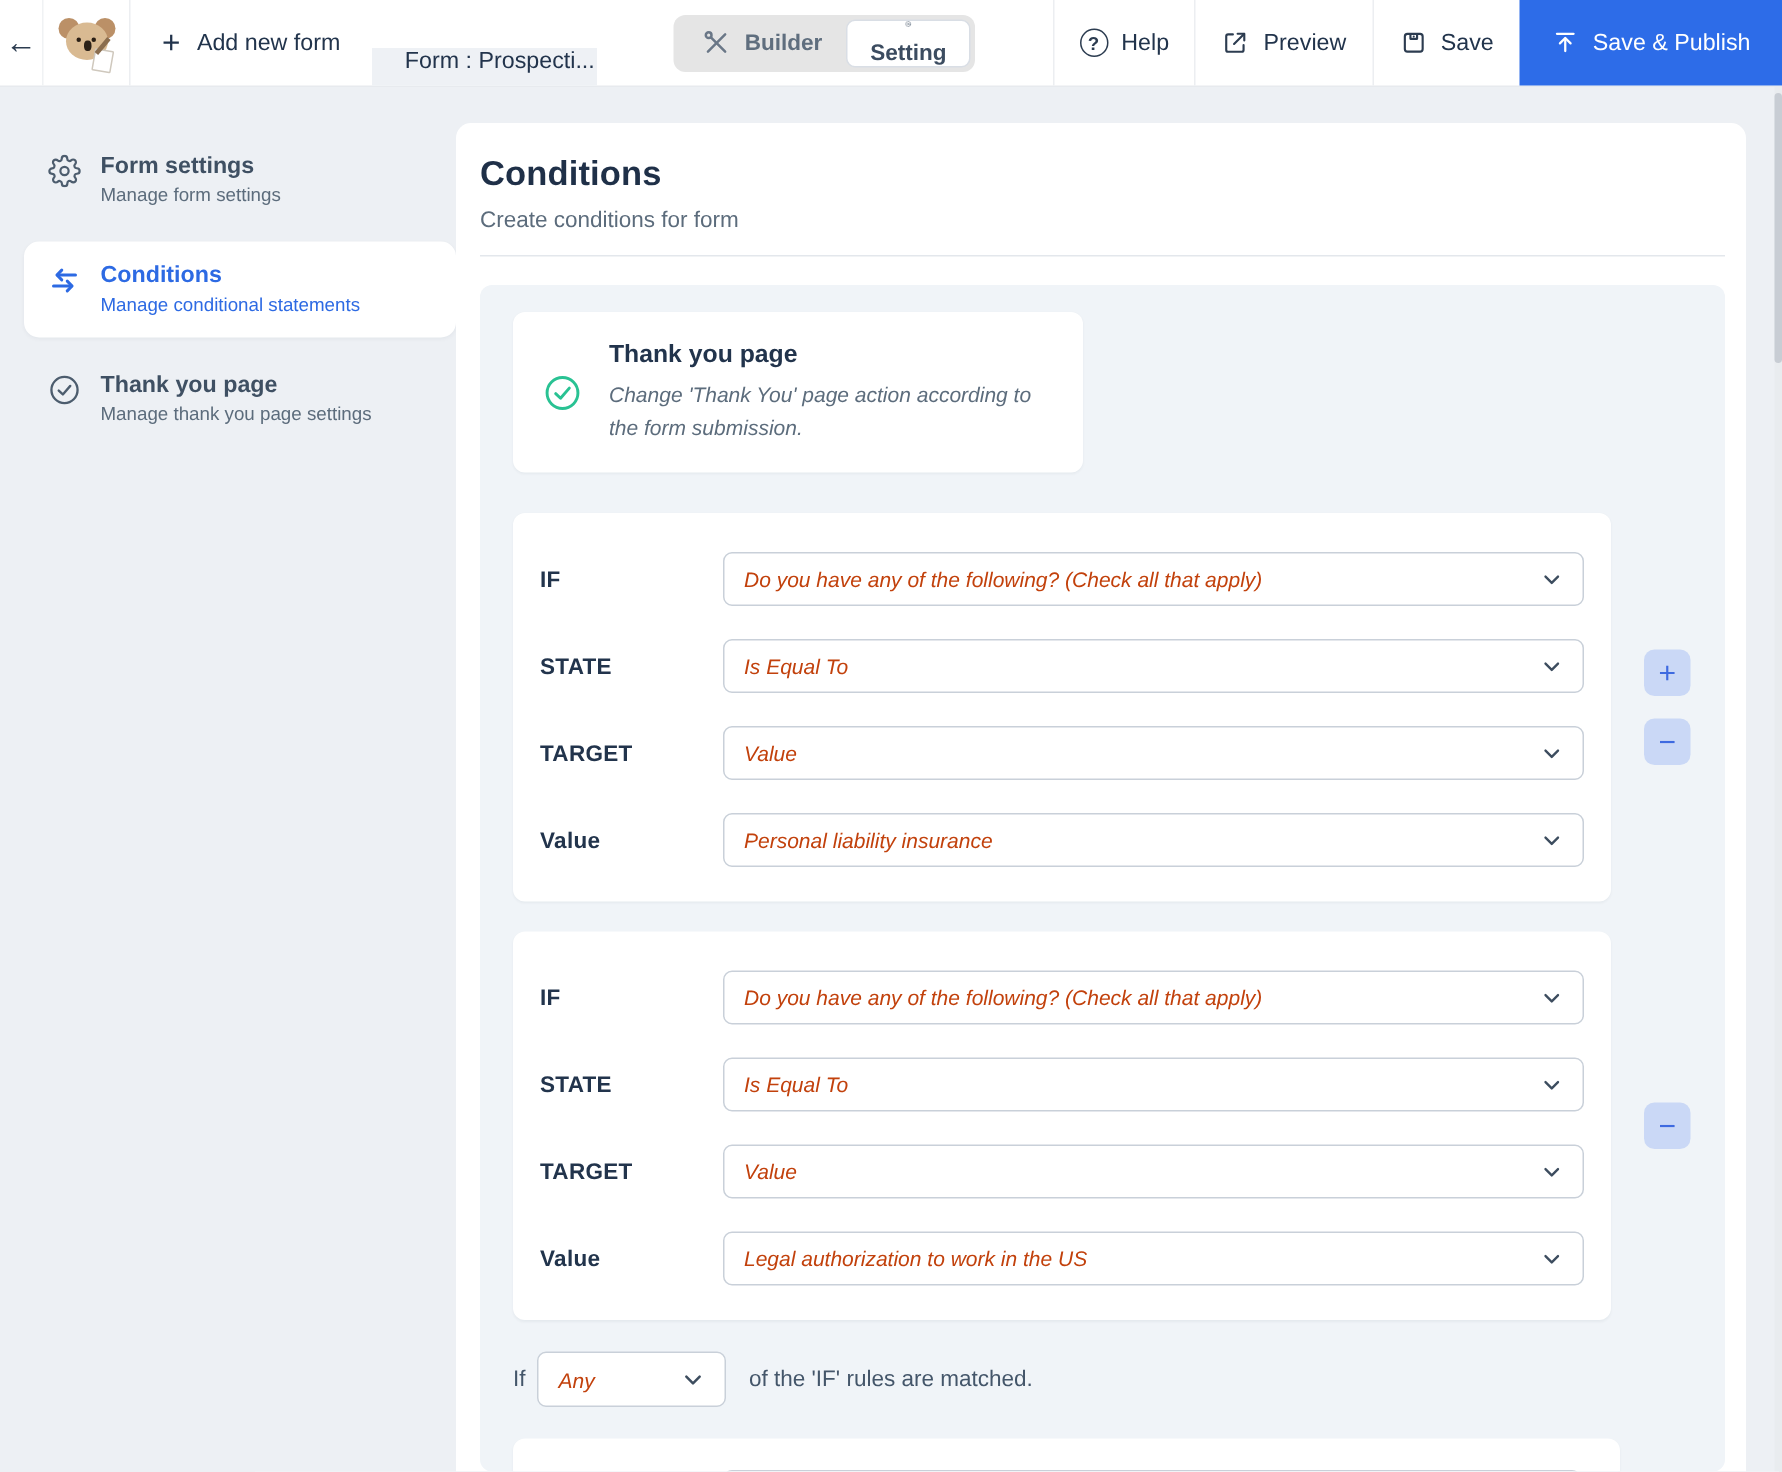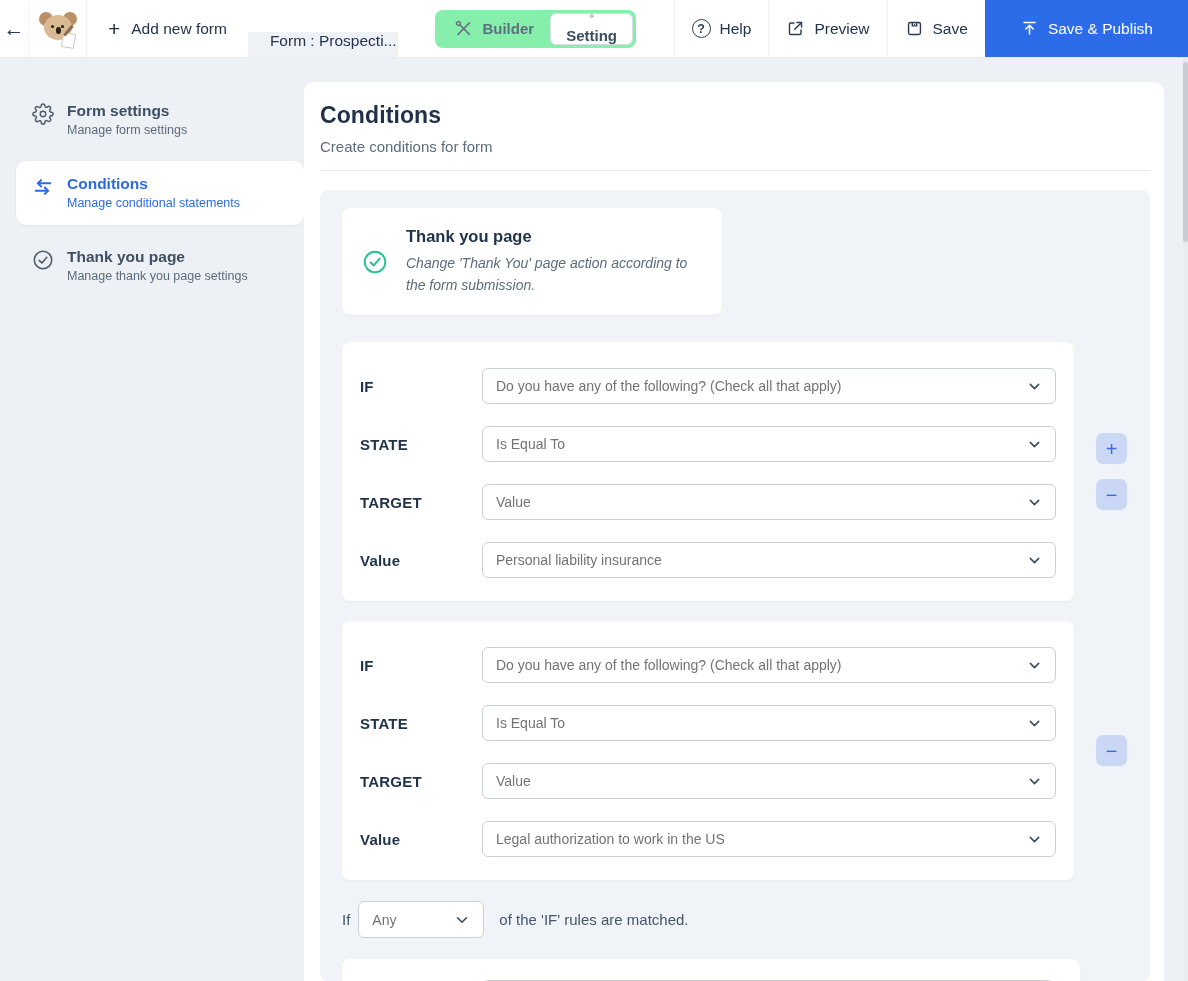--- a/index.html
+++ b/index.html
@@ -21,28 +21,28 @@
   .tb-back { width:29px; display:flex; align-items:center; justify-content:center;
     font-size:21px; color:#2c3c50; cursor:pointer; border-right:1px solid #f0f2f4; }
   .tb-logo { width:58px; display:flex; align-items:center; justify-content:center;
     border-right:1px solid #eceef1; }
   .tb-add { padding:0 21px; display:flex; align-items:center; gap:11px;
     font-size:15.5px; color:#22344c; cursor:pointer; }
   .tb-add .plus { font-size:21px; font-weight:400; color:#22344c; line-height:1; }
   .tb-tab { background:#eef1f5; padding:0 22px; display:flex; 
     font-size:15.5px; color:#22344c; max-width:150px; white-space:nowrap; cursor:pointer;margin-top:32px; }
   .tb-spacer { flex:1; }
-  .toggle-group { align-self:center; background:#86efac; border-radius:8px;
+  .toggle-group { align-self:center; background:#e5e5e5; border-radius:8px;
     padding:3px; display:flex; height:38px; }
   .toggle-btn { display:flex; gap:9px; align-items:center; padding:0 15px;
     border-radius:6px; font-weight:700; font-size:15px; color:#5f6e7e; cursor:pointer; border:1px solid transparent; }
   .toggle-btn.active { background:#fff; border:1px solid #d9dee5; color:#3c4c60;flex-direction:column; }
   .tb-action { border-left:1px solid #eceef1; padding:0 17px; display:flex; gap:9px;
     align-items:center; font-size:15.5px; color:#22344c; cursor:pointer; background:transparent; }
-  .tb-action.primary { background:#2d6ce8; color:#fff; padding:0 35px; border-left:none;text-align:right; }
+  .tb-action.primary { background:#2d6ce8; color:#fff; padding:0 21px; border-left:none;text-align:right; }
   .q-icon { width:19px; height:19px; border:1.6px solid #2c3c50; border-radius:50%;
     font-size:12.5px; font-weight:700; display:flex; align-items:center; justify-content:center; color:#2c3c50; }
 
   
   .koala { width:44px; height:44px; position:relative; }
   .k-ear { position:absolute; width:14px; height:14px; border-radius:50%; background:#bb9067; top:5px; }
   .k-ear.l { left:3px; } .k-ear.r { right:3px; }
   .k-head { position:absolute; left:8px; top:8px; width:28px; height:25px; background:#d9ba92; border-radius:50%; }
   .k-eye { position:absolute; width:3px; height:3px; border-radius:50%; background:#2a1f15; top:18px; }
   .k-eye.l { left:15px; } .k-eye.r { left:25px; }
@@ -79,21 +79,21 @@
 
   .cond-wrap { display:flex; align-items:center; margin-top:27px; }
   .cond-wrap.second { margin-top:20px; }
   .cond-card { width:732px; background:#fff; border-radius:8px; padding:26px 18px 23px;
     box-shadow:0 1px 2px rgba(25,39,60,.05); }
   .c-row { display:flex; align-items:center; }
   .c-row + .c-row { margin-top:22px; }
   .c-label { flex:0 0 122px; font-size:15px; font-weight:700; color:#22344c; letter-spacing:.2px; }
   .dd { flex:1; height:36px; border:1px solid #c9d0d9; border-radius:6px; background:#fff;
     display:flex; align-items:center; justify-content:space-between; padding:0 13px;
-    font-size:14px; color:#737373; cursor:pointer; }
+    font-size:14px; color:#c2410c; cursor:pointer;font-style:italic; }
   .dd .chev { color:#3d4d5f; flex:none; margin-left:10px; }
   .btn-col { display:flex; flex-direction:column; gap:15px; margin-left:22px; }
   .sq-btn { width:31px; height:31px; border-radius:7px; background:#cad8f6; color:#3e6ae0;
     font-size:20px; line-height:1; display:flex; align-items:center; justify-content:center;
     border:none; cursor:pointer; }
 
   .match-row { display:flex; align-items:center; margin-top:21px; font-size:15px; color:#44566a; }
   .match-row .prefix { margin-right:8px; }
   .match-dd { width:126px; flex:none; height:37px;gap:39px; }
   .match-row .suffix { margin-left:15px; }

